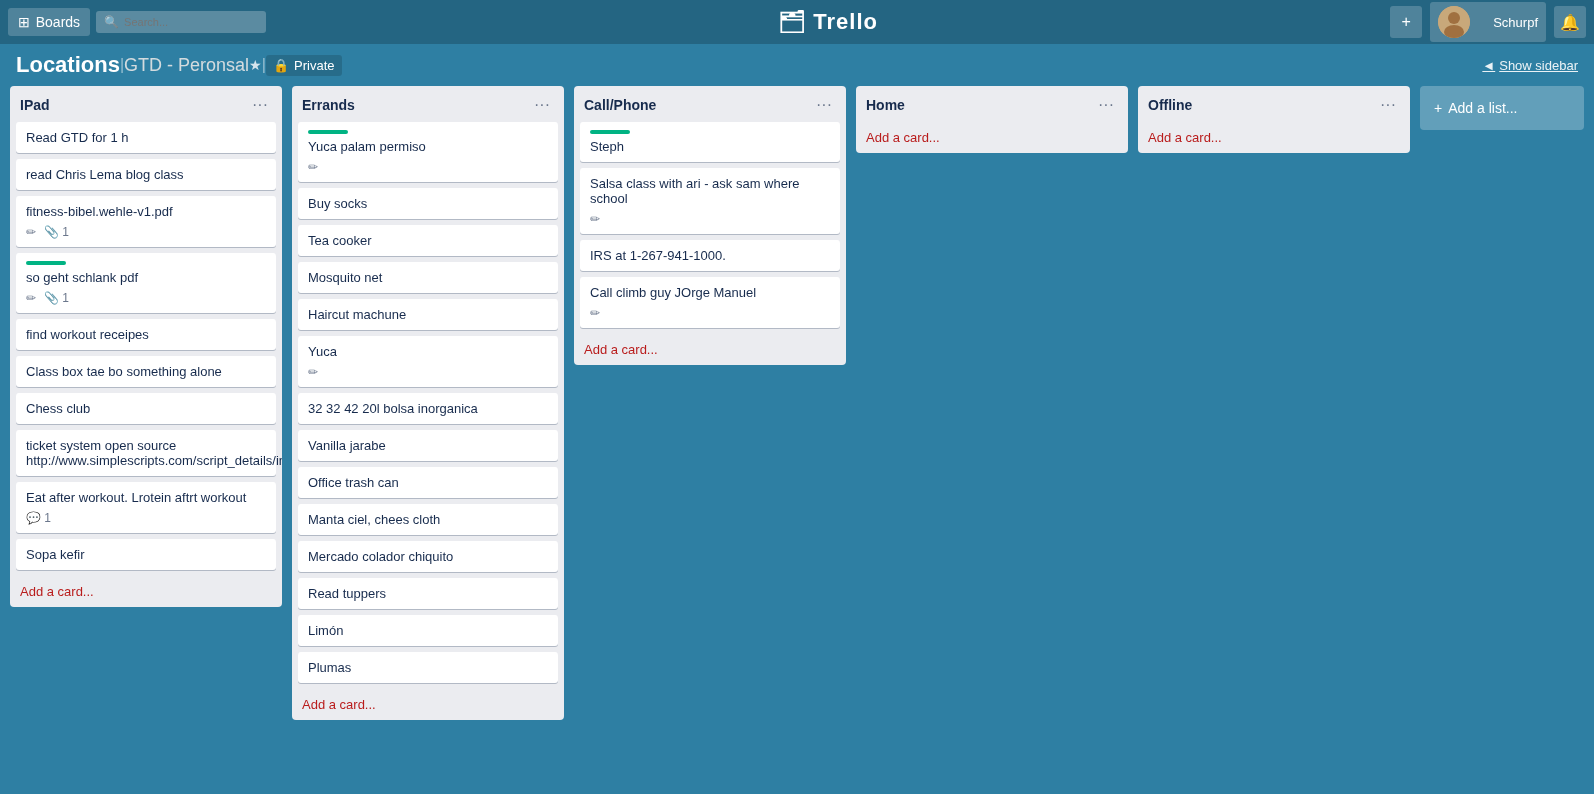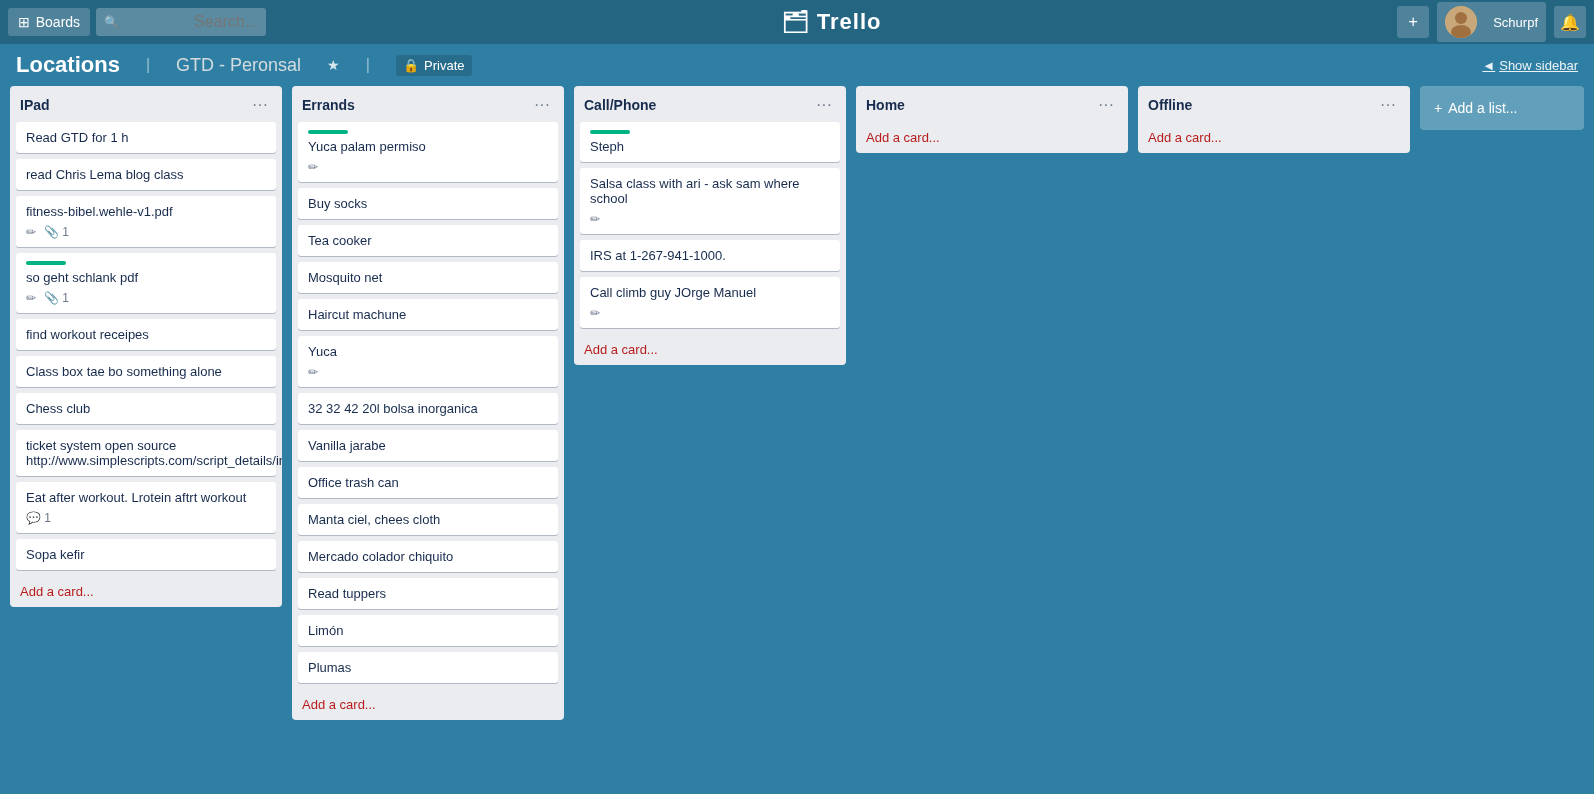--- a/index.html
+++ b/index.html
@@ -26,25 +26,24 @@
       display: flex;
       align-items: center;
       gap: 6px;
     }
     .search-bar {
       background: rgba(255,255,255,0.25);
       border: none;
       border-radius: 3px;
       padding: 5px 8px 5px 28px;
       color: #fff;
-      font-size: 16px;
+      font-size: 11px;
       width: 170px;
       outline: none;
       position: relative;
-      text-align: right;
     }
     .search-wrapper { position: relative; display: flex; align-items: center; }
     .search-icon-wrap {
       position: absolute;
       left: 8px;
       color: rgba(255,255,255,0.7);
       font-size: 12px;
       pointer-events: none;
     }
     .topnav-center { flex: 1; display: flex; justify-content: center; align-items: center; }
@@ -80,29 +79,29 @@
     .user-btn {
       background: rgba(255,255,255,0.2);
       border: none;
       border-radius: 3px;
       color: #fff;
       padding: 4px 8px;
       cursor: pointer;
       font-size: 13px;
       display: flex;
       align-items: center;
-      gap: 16px;
+      gap: 23px;
     }
 
     
     .board-header {
       padding: 8px 16px;
       display: flex;
       align-items: center;
-      gap: 26px;
+      gap: 0;
     }
     .board-title {
       color: #fff;
       font-size: 22px;
       font-weight: bold;
       cursor: pointer;
     }
     .board-subtitle {
       color: #e5e5e5;
       font-size: 18px;

